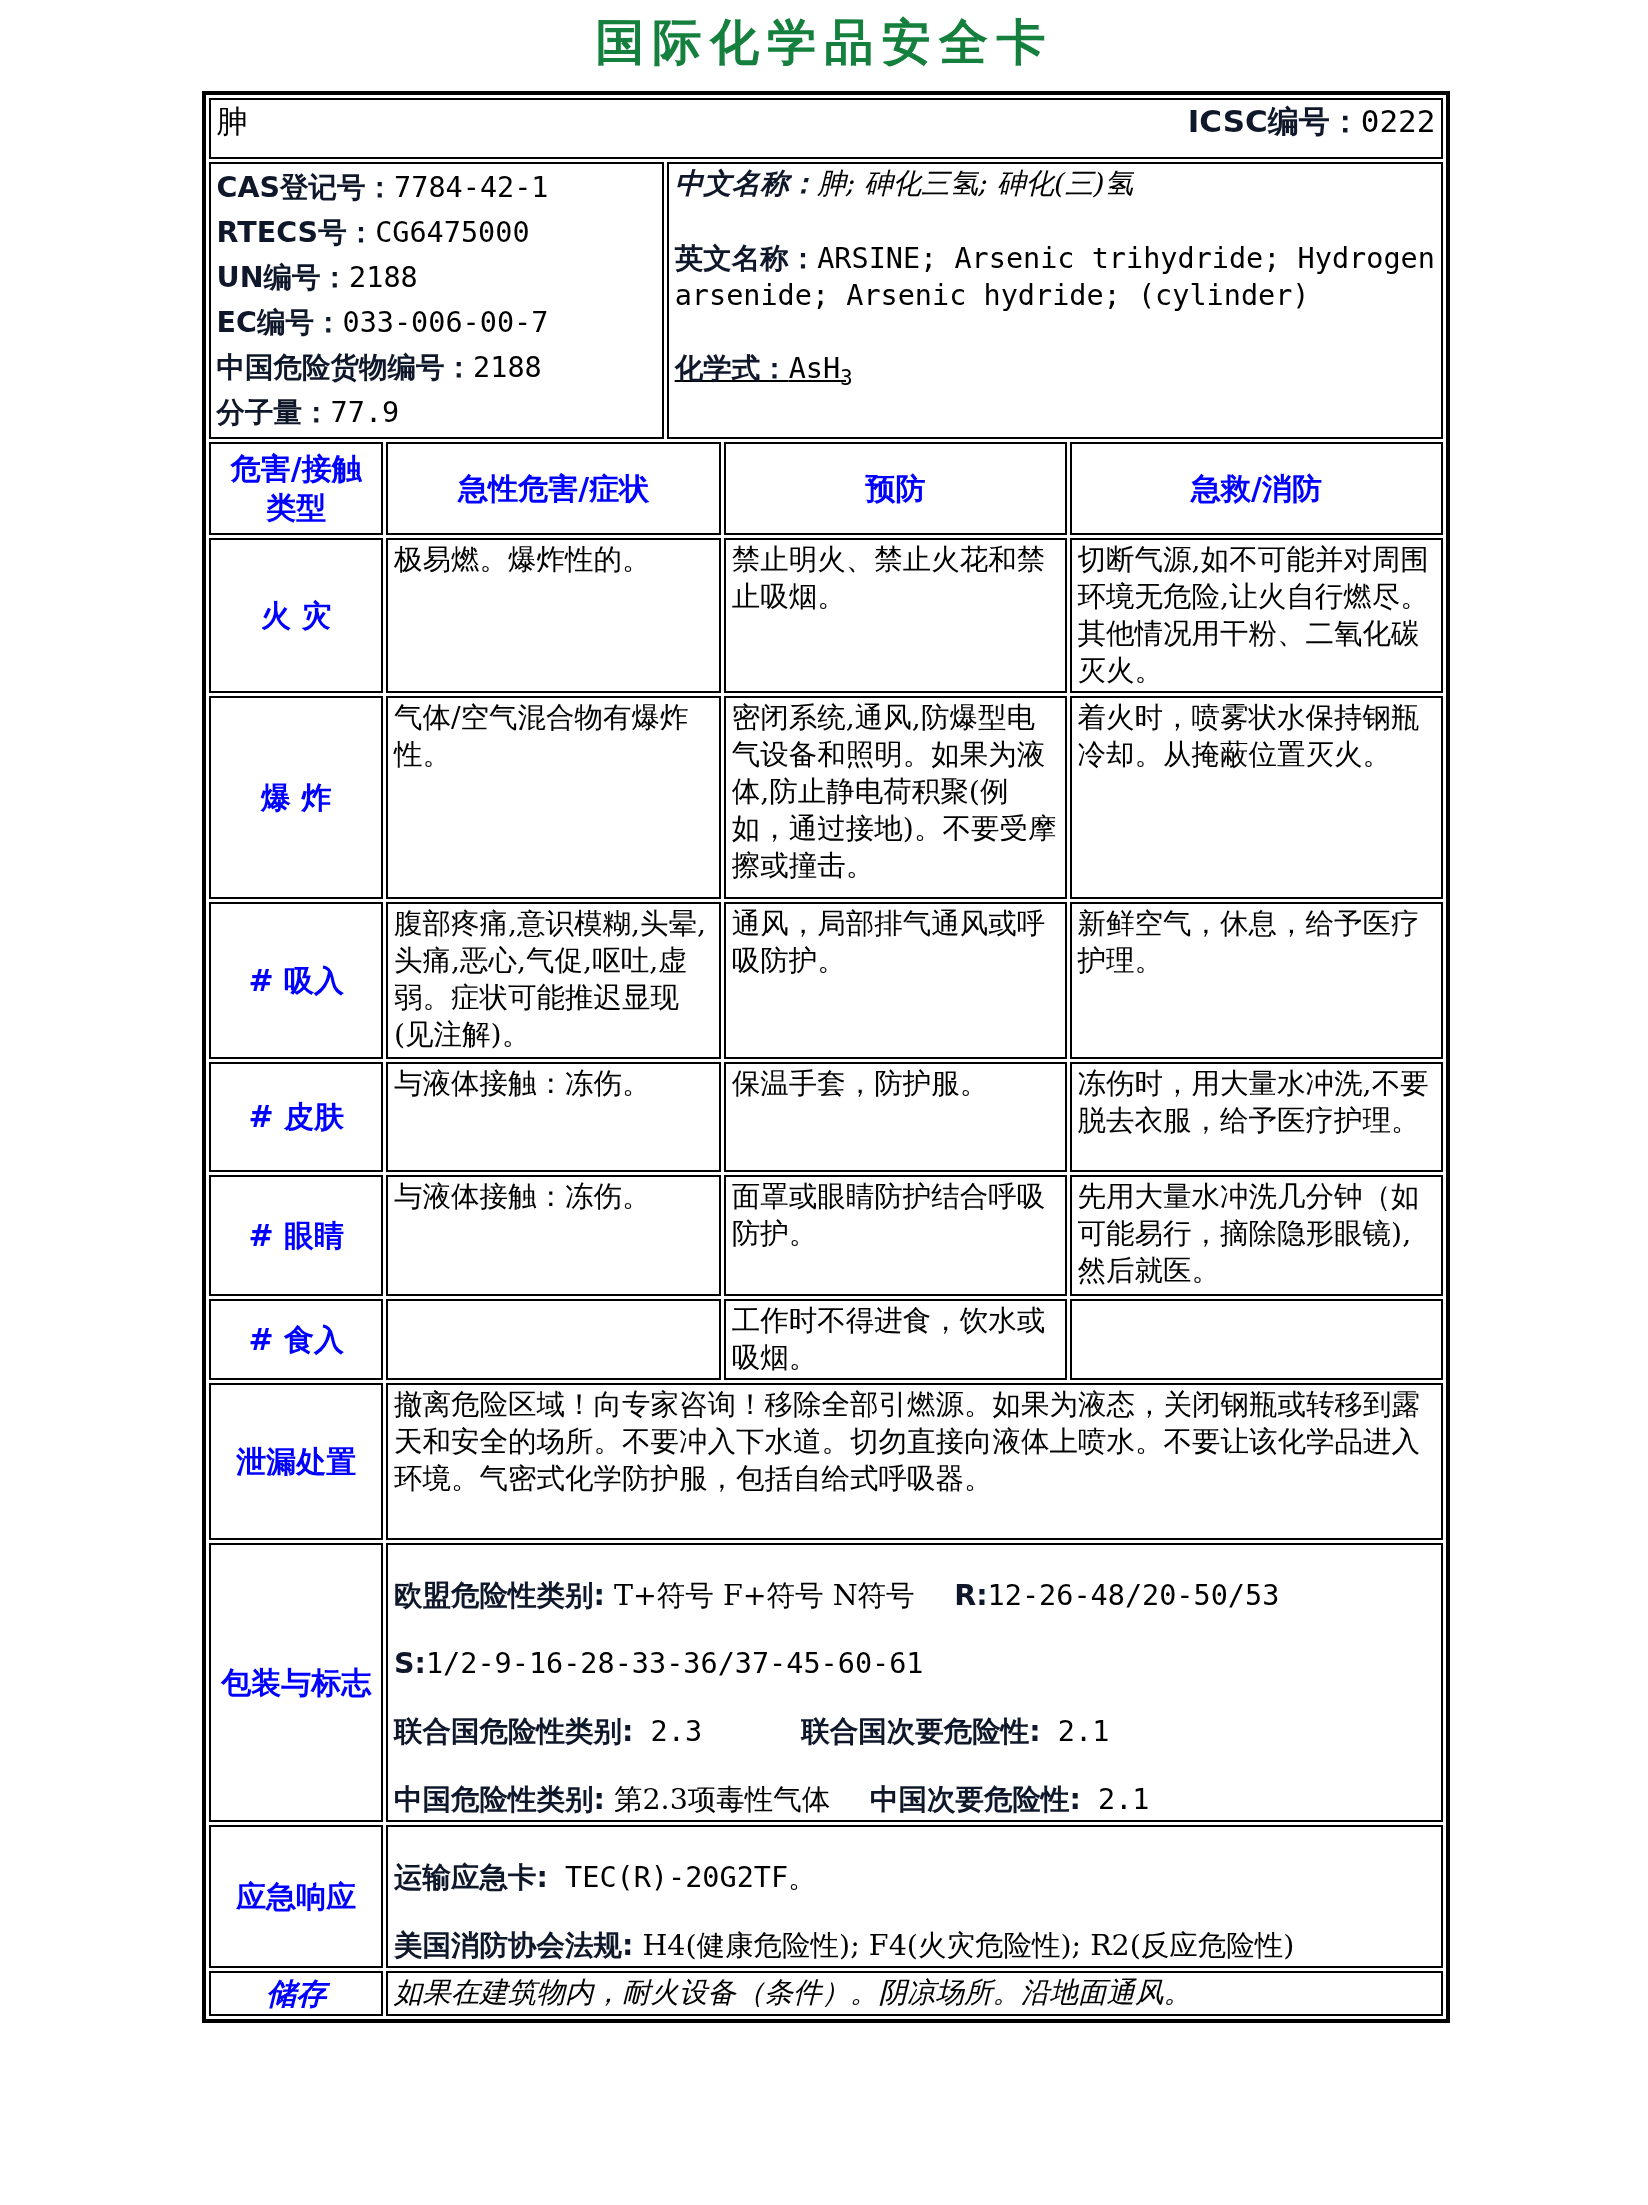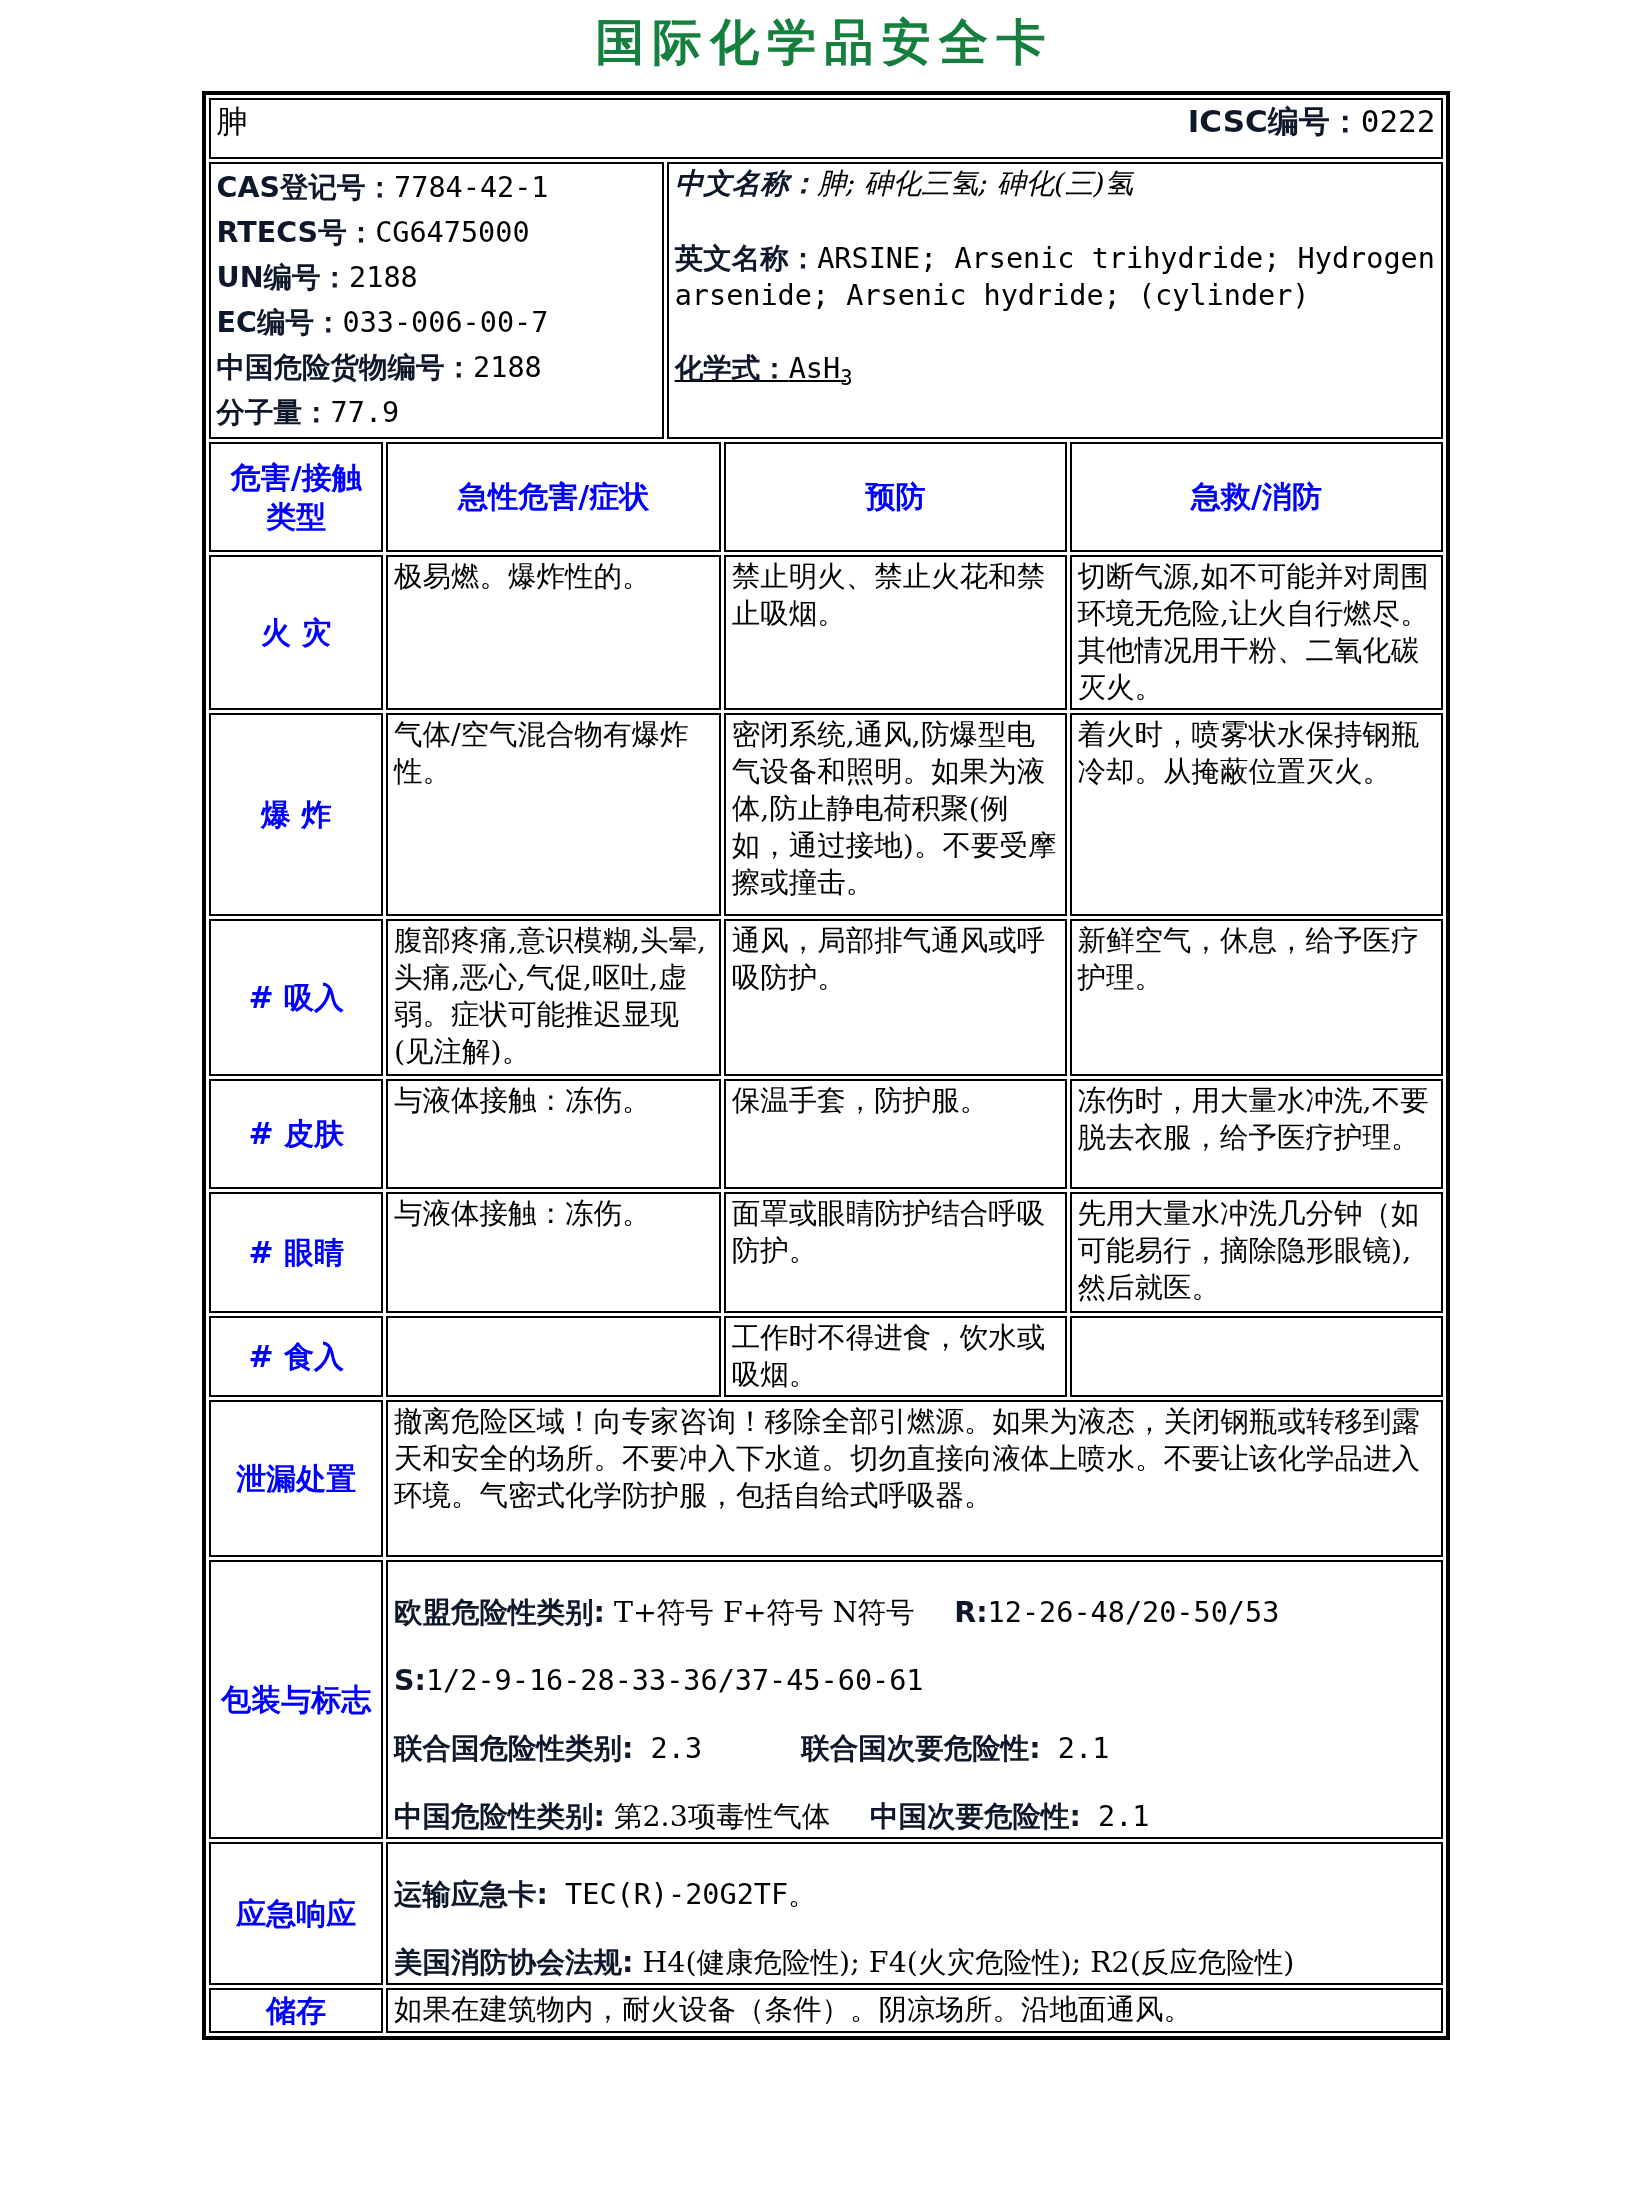--- a/index.html
+++ b/index.html
@@ -32,32 +32,32 @@
     font-family:"DejaVu Sans","Liberation Sans",sans-serif;
   }
   .titlebar{display:flex;justify-content:space-between;align-items:center;font-size:31px;}
   .id-line{line-height:1.58;}
   .name-zh{margin-bottom:38px;font-style:italic;}
   .formula{margin-top:35px;text-decoration:underline;}
   .pre{white-space:pre-wrap;margin-top:31px;}
   sub{font-size:0.72em;}
   tr.r-title{height:61px;}
   tr.r-id{height:268px;padding-left:48px;}
-  tr.r-head{height:110px;}
+  tr.r-head{height:93px;}
   tr.r-fire{height:147px;}
   tr.r-expl{height:203px;}
   tr.r-touch{height:43px;}
   tr.r-inh{height:157px;}
   tr.r-skin{height:110px;}
   tr.r-eye{height:121px;}
   tr.r-ing{height:72px;padding-left:8px;}
   tr.r-spill{height:157px;}
   tr.r-pack{height:153px;}
   tr.r-emer{height:115px;}
-  tr.r-stor{height:29px;}
+  tr.r-stor{height:29px;font-style:italic;}
 </style>
 </head>
 <body>
 
 <h1 class="page-title">国际化学品安全卡</h1>
 
 <table class="card">
   <colgroup>
     <col style="width:174px">
       <col style="width:277px">

